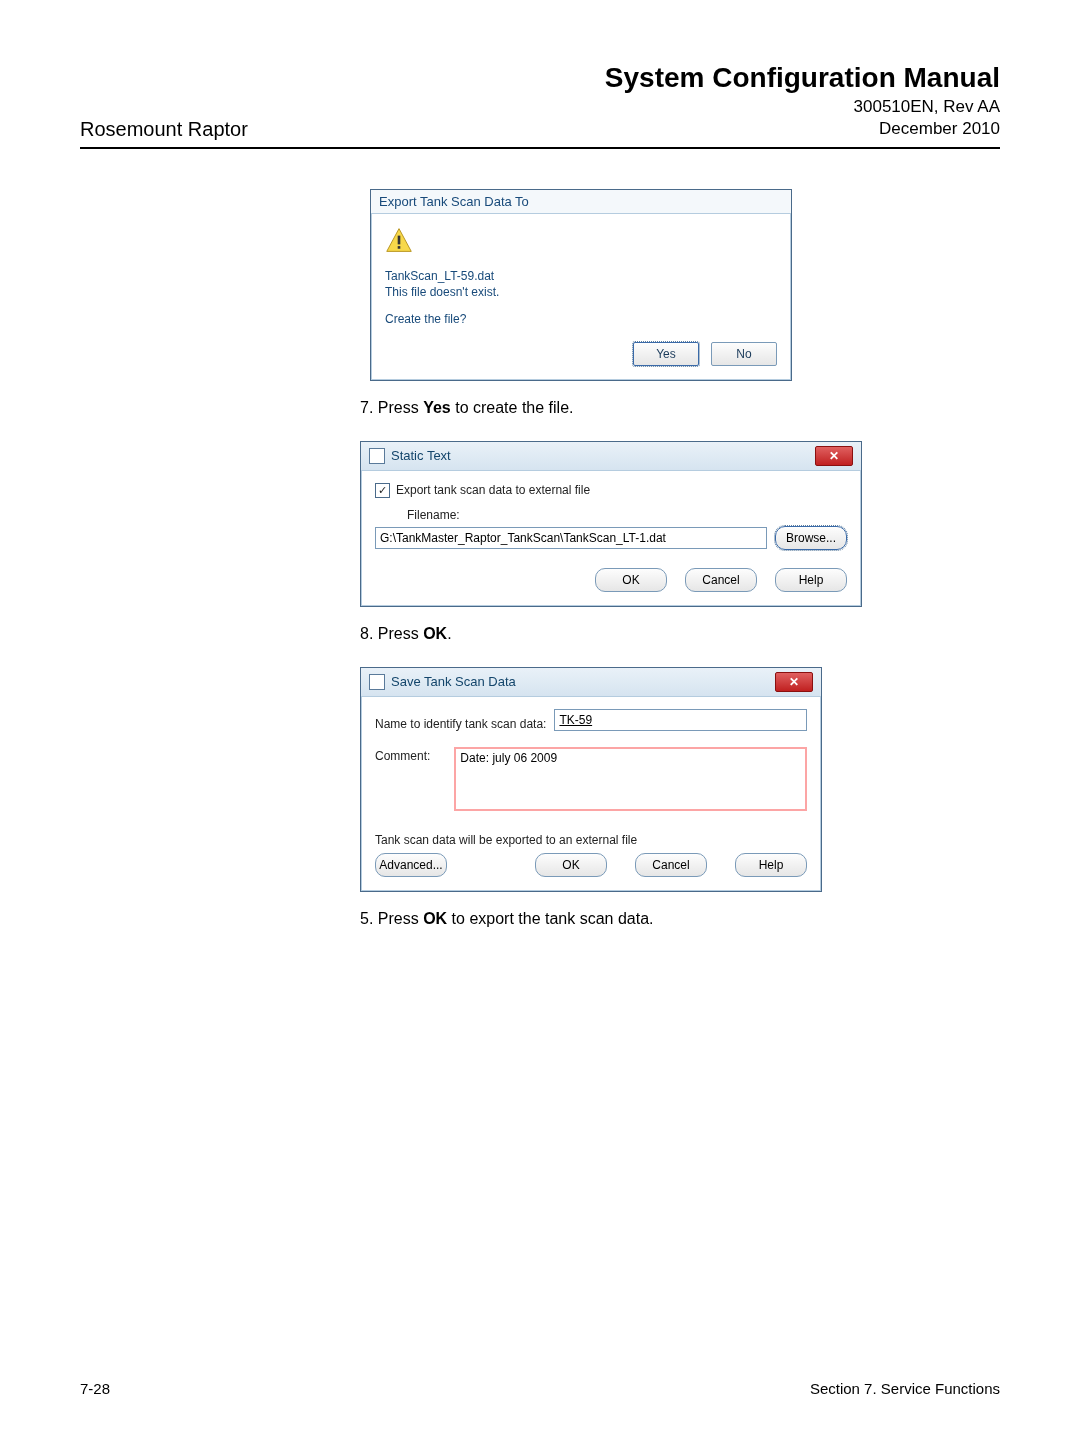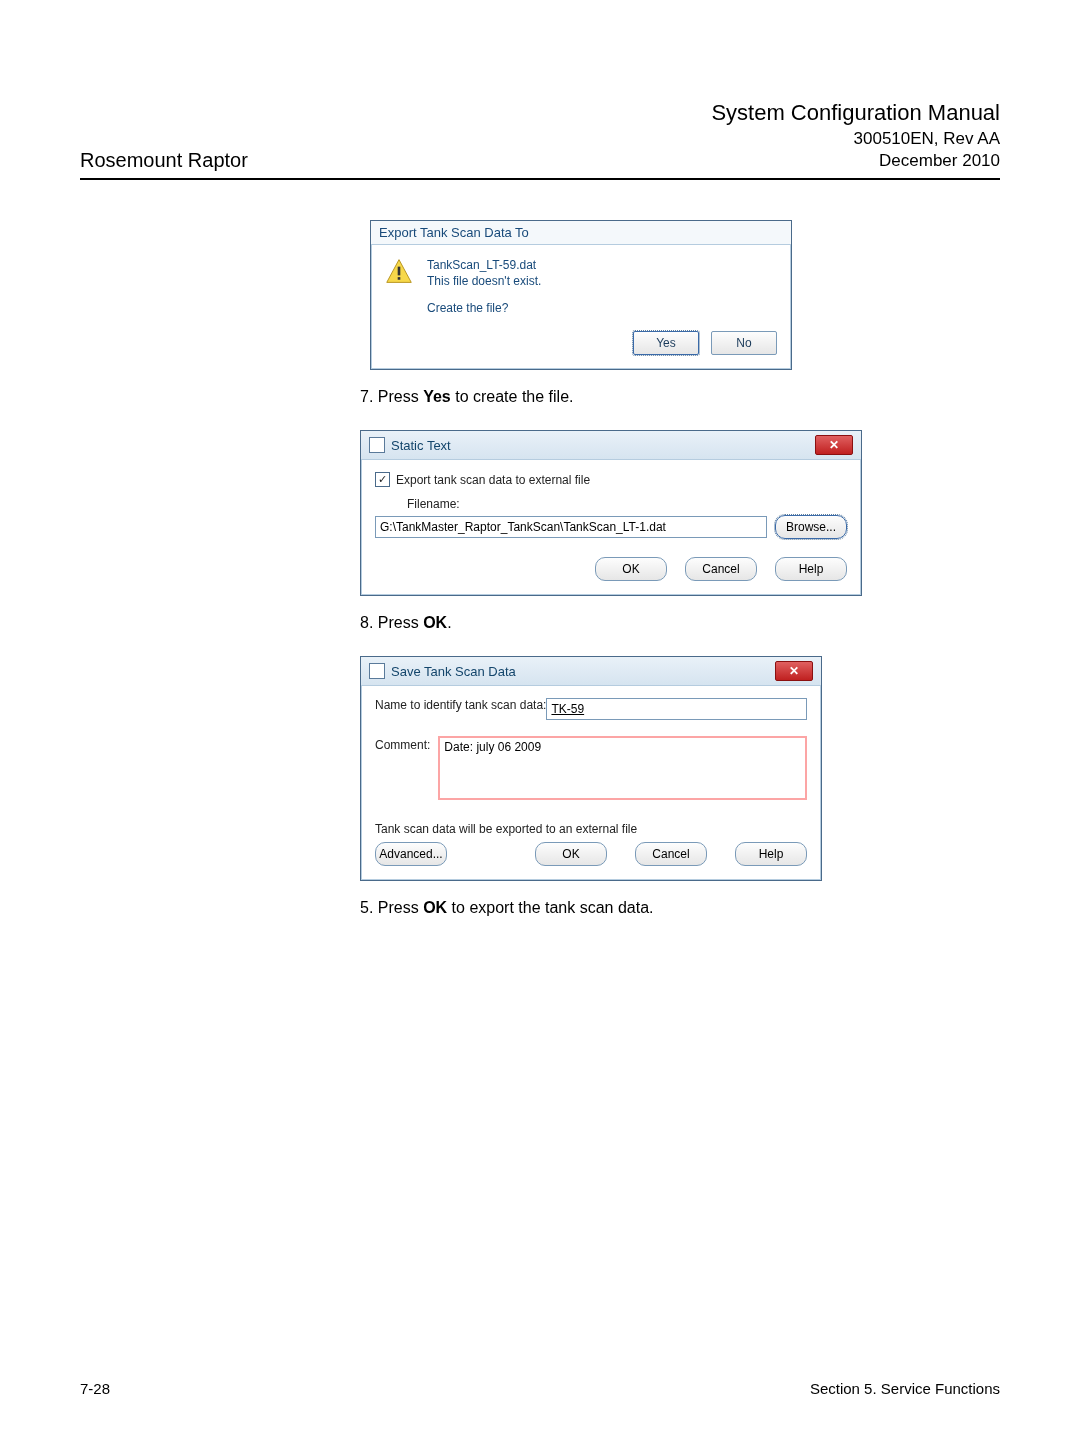--- a/index.html
+++ b/index.html
@@ -25,23 +25,22 @@
   }
   .hdr-left{
     font-size:20px;
   }
   .hdr-right{
     text-align:right;
     font-size:17px;
     line-height:1.3;
   }
   .hdr-right .title{
-    font-size:22px;
-    font-weight:normal;
-    margin-top:39px;
+    font-size:28px;
+    font-weight:bold;
   }
   .content{
     margin-left:280px;
     width:560px;
   }
   .step{
     font-size:16px;
     margin:18px 0 24px 0;
   }
 
@@ -80,21 +79,21 @@
     border:1px solid #8a1010;
     border-radius:2px;
     color:#fff;font-weight:bold;font-size:12px;
     display:flex;align-items:center;justify-content:center;
     line-height:1;
   }
 
   
   .dlg1{width:420px;margin-left:10px;}
   .dlg1 .dlg-title{background:#f4f8fb;color:#184a7a;font-weight:normal;}
-  .confirm-row{display:flex;gap:14px;}
+  .confirm-row{display:flex;gap:14px;flex-direction:column;}
   .warn-icon{
     width:28px;height:28px;flex:none;
     position:relative;
   }
   .warn-icon svg{width:28px;height:28px;}
   .confirm-text{color:#184a7a;font-size:12px;line-height:1.35;}
   .confirm-q{margin-top:12px;color:#184a7a;}
   .dlg-actions{
     display:flex;justify-content:flex-end;gap:12px;margin-top:16px;
   }
@@ -132,27 +131,27 @@
     background:linear-gradient(#fdfdfd,#e6e6e6);
     border:1px solid #7a9ab8;border-radius:10px;
     display:flex;align-items:center;justify-content:center;color:#000;
   }
   .btn-sm.focus{outline:1px dotted #6080a0;border-color:#3a6aa8;}
   .dlg2 .actions2{display:flex;justify-content:flex-end;gap:18px;margin-top:18px;}
 
   
   .dlg3{width:460px;margin-left:0;}
   .dlg3 .dlg-body{color:#222;}
-  .row3{display:flex;align-items:flex-start;gap:0;margin-bottom:16px;}
+  .row3{display:flex;align-items:flex-end;gap:8px;margin-bottom:16px;}
   .row3 .label{white-space:nowrap;}
   .txt3{
     flex:1;height:20px;border:1px solid #7a9ab8;background:#fff;
     padding:0 4px;font-size:12px;color:#000;display:flex;align-items:center;text-decoration:underline;
   }
-  .comment-row{display:flex;gap:8px;align-items:flex-start;margin-bottom:22px;}
+  .comment-row{display:flex;gap:24px;align-items:flex-start;margin-bottom:22px;}
   .ta{
     flex:1;height:56px;border:2px solid #fca5a5;background:#fff;
     padding:2px 4px;font-size:12px;color:#000;
   }
   .note{font-size:12px;color:#222;margin-bottom:6px;}
   .actions3{display:flex;gap:28px;align-items:center;}
   .actions3 .spacer{flex:1;}
 
   .footer{
     position:absolute;left:80px;right:80px;bottom:40px;
@@ -283,16 +282,16 @@
     </div>
 
     <div class="step">
       <span>5. Press </span><b>OK</b><span> to export the tank scan data.</span>
     </div>
 
   </div>
 
   <div class="footer">
     <span>7-28</span>
-    <span>Section 5. Service Functions</span>
+    <span>Section 7. Service Functions</span>
   </div>
 
 </div>
 
 </body></html>

